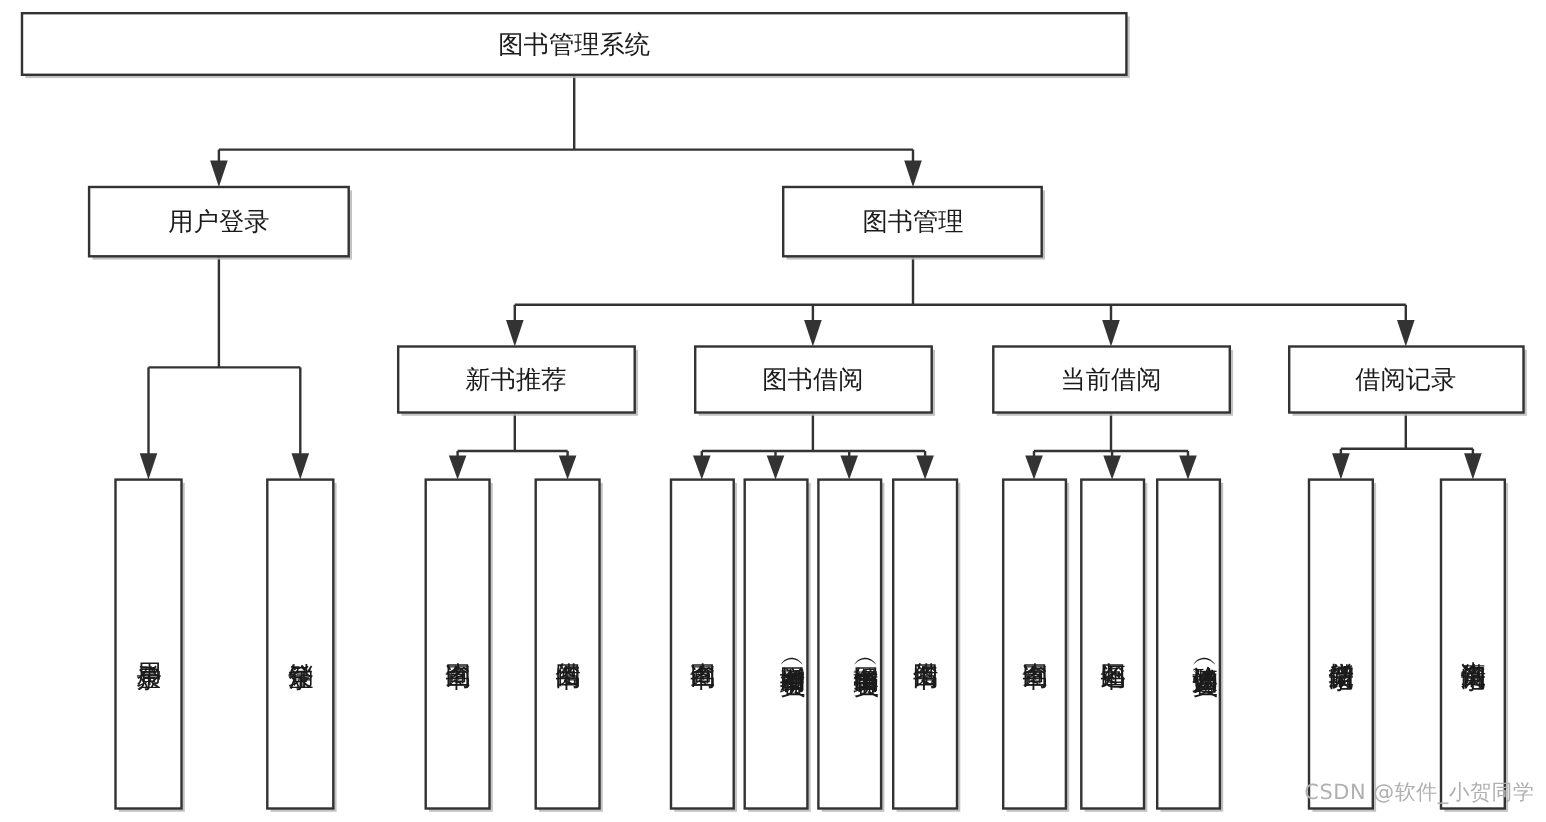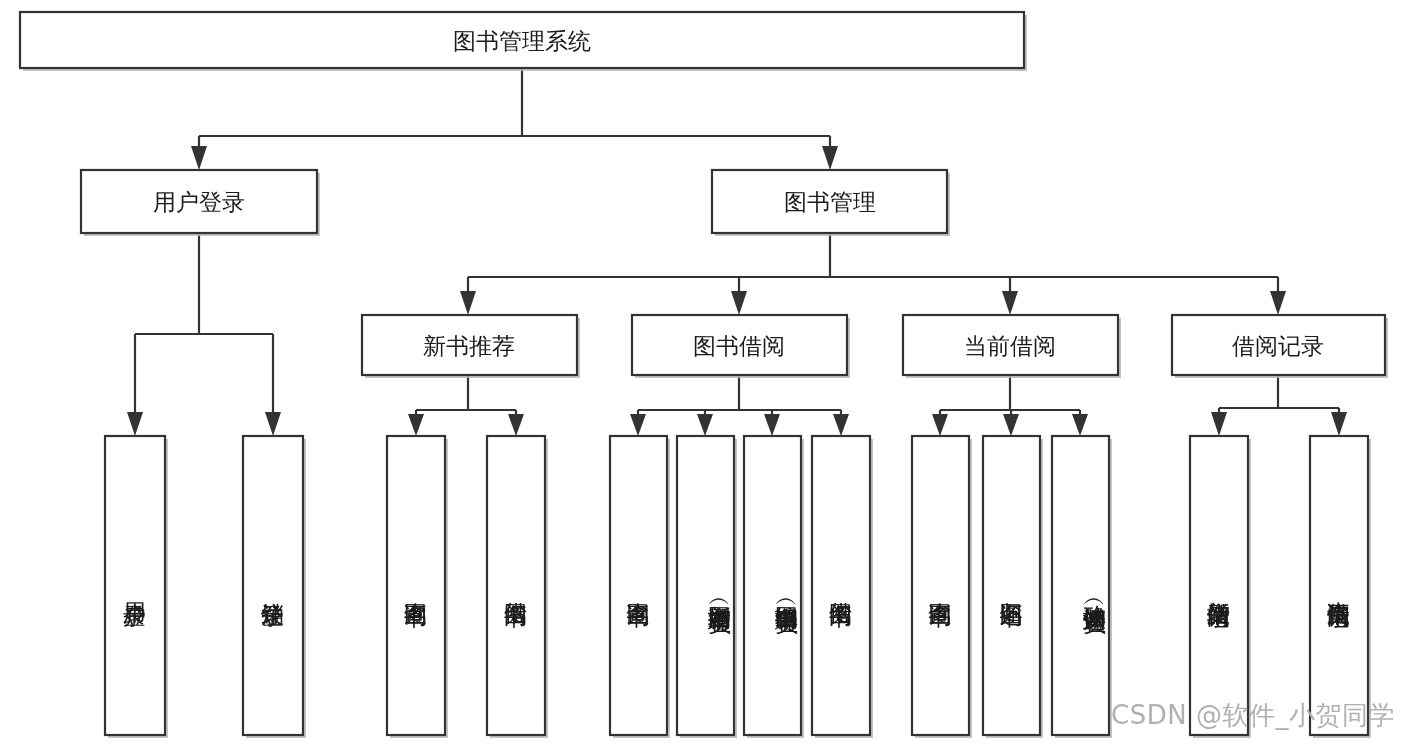--- a/index.html
+++ b/index.html
@@ -67,21 +67,21 @@
     letter-spacing: 1px;
     white-space: nowrap;
     pointer-events: none;
   }
   .watermark {
     position: absolute;
     right: 10px;
     bottom: 5px;
     color: #b0b0b0;
     font-family: "DejaVu Sans", "Liberation Sans", sans-serif;
-    font-size: 26px;
+    font-size: 19px;
     letter-spacing: 0.5px;
     white-space: nowrap;
   }
 </style>
 </head>
 <body>
 
 <div id="diagram-root">
 
   <svg class="canvas" viewBox="0 0 1405 747">

